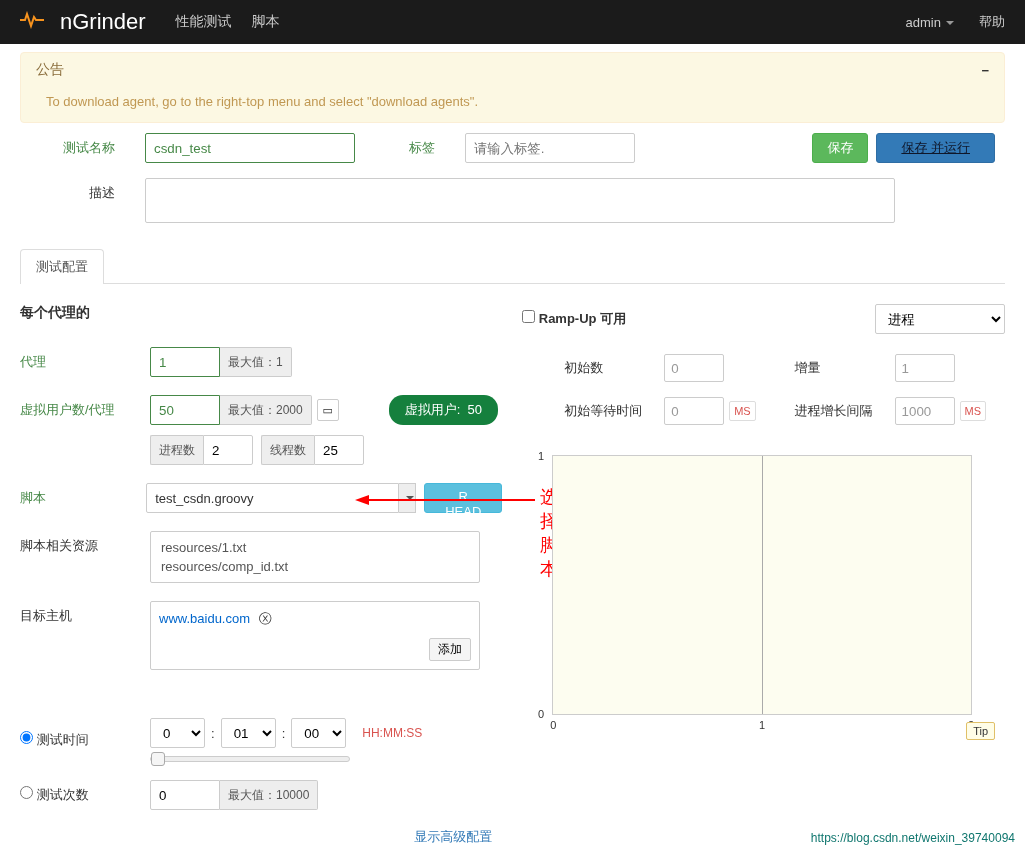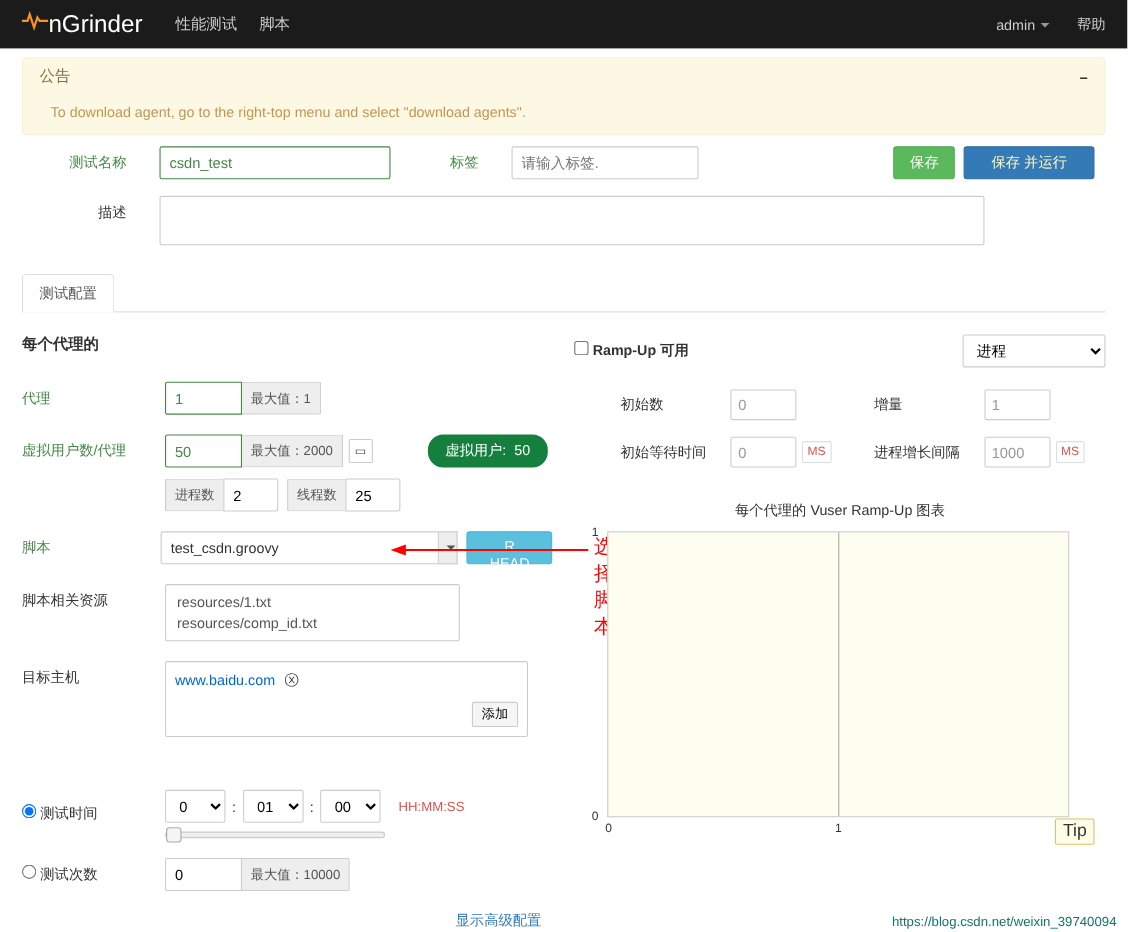--- a/index.html
+++ b/index.html
@@ -1,36 +1,36 @@
 <!DOCTYPE html>
 <html><head>
 <meta charset="utf-8">
 <style>
 * { box-sizing: border-box; margin: 0; padding: 0; }
 body { font-family: "Helvetica Neue", Arial, sans-serif; font-size: 13px; color: #333; background: #fff; width: 1025px; }
 .navbar { background: #1b1b1b; height: 44px; display: flex; align-items: center; padding: 0 20px; color: #999; }
-.logo { display: flex; align-items: center; gap: 0; margin-right: 30px; }
+.logo { display: flex; align-items: center; gap: 16px; margin-right: 30px; }
 .logo-icon { color: #f7931e; font-size: 20px; }
 .logo-text { color: #fff; font-size: 22px; font-weight: 300; }
 .nav-link { color: #ccc; margin-right: 20px; cursor: pointer; font-size: 14px; }
 .nav-right { margin-left: auto; display: flex; align-items: center; gap: 25px; }
 .nav-right span { color: #ccc; font-size: 13px; }
 .caret { display: inline-block; width: 0; height: 0; border-left: 4px solid transparent; border-right: 4px solid transparent; border-top: 4px solid #999; margin-left: 5px; vertical-align: middle; }
 
 .alert { margin: 8px 20px 10px; background: #fcf8e3; border: 1px solid #fbeed5; border-radius: 4px; padding: 8px 15px; color: #8b7355; }
 .alert-header { display: flex; justify-content: space-between; align-items: center; padding-bottom: 5px; }
 .alert-title { color: #8a6d3b; font-size: 14px; }
 .alert-close { font-weight: bold; cursor: pointer; color: #333; }
 .alert-body { padding: 10px 0 5px 10px; color: #c09853; }
 .form-label { width: 130px; text-align: right; padding-right: 15px; padding-top: 6px; color: #468847; font-size: 13px; }
 .input-text { height: 30px; padding: 0 8px; border: 1px solid #ccc; border-radius: 2px; }
 .input-green { border-color: #468847 !important; color: #468847; }
 .btn { height: 30px; padding: 5px 14px; border-radius: 3px; border: 1px solid; cursor: pointer; font-size: 13px; }
 .btn-success { background: #5cb85c; border-color: #4cae4c; color: #fff; }
-.btn-primary { background: #337ab7; border-color: #2e6da4; color: #fef9c3; }
+.btn-primary { background: #337ab7; border-color: #2e6da4; color: #0f172a; text-decoration: underline; }
 .btn-info { background: #5bc0de; border-color: #46b8da; color: #fff; }
 
 .top-form { display: flex; padding: 0 30px; gap: 15px; margin-bottom: 15px; align-items: flex-start; }
 .top-form .form-label { width: 100px; }
 
 .tabs { margin: 25px 20px 0; border-bottom: 1px solid #ddd; }
 .tab { display: inline-block; padding: 8px 15px; border: 1px solid #ddd; border-bottom: none; border-radius: 4px 4px 0 0; background: #fff; position: relative; top: 1px; color: #555; }
 
 .config-area { display: flex; padding: 20px 20px 0; gap: 20px; }
 .left-col { flex: 0 0 480px; }
@@ -42,21 +42,21 @@
 .addon-group { display: flex; }
 .addon-group .input-text { border-radius: 0; }
 .addon-group .input-text:first-child { border-radius: 2px 0 0 2px; }
 .addon { background: #eee; border: 1px solid #ccc; padding: 5px 8px; font-size: 12px; color: #555; display: flex; align-items: center; }
 .addon:last-child { border-radius: 0 2px 2px 0; border-left: none; }
 .badge-btn { background: #15803d; color: #fff; border-radius: 14px; padding: 6px 16px; font-size: 13px; }
 .icon-btn { border: 1px solid #ccc; width: 22px; height: 22px; display: inline-flex; align-items: center; justify-content: center; border-radius: 2px; margin-left: 5px; cursor: pointer; font-size: 11px; }
 select { height: 30px; border: 1px solid #ccc; border-radius: 2px; padding: 0 8px; background: #fff; }
 .script-select { width: 260px; height: 30px; border: 1px solid #ccc; border-radius: 2px 0 0 2px; padding: 4px 8px; display: flex; align-items: center; }
 .script-dropdown { width: 18px; height: 30px; border: 1px solid #ccc; border-left: none; background: #eee; display: flex; align-items: center; justify-content: center; }
-.resource-box { width: 268px; border: 1px solid #ccc; border-radius: 2px; }
+.resource-box { width: 330px; border: 1px solid #ccc; border-radius: 2px; }
 .resource-list { padding: 6px 10px; max-height: 60px; overflow-y: auto; }
 .resource-item { padding: 2px 0; color: #555; }
 .host-box { width: 330px; border: 1px solid #ccc; border-radius: 2px; padding: 8px; }
 .host-link { color: #0066cc; }
 .host-remove { display: inline-block; margin-left: 5px; }
 .host-add { float: right; border: 1px solid #ccc; padding: 2px 8px; border-radius: 2px; font-size: 12px; background: #f5f5f5; }
 .time-hint { color: #d9534f; font-size: 12px; margin-left: 10px; }
 .duration-select { width: 55px; height: 30px; }
 .slider { width: 200px; margin-top: 8px; margin-left: 0; }
 .slider-track { height: 6px; background: #eee; border: 1px solid #ccc; border-radius: 3px; position: relative; }
@@ -70,21 +70,21 @@
 .rampup-cell-label { width: 100px; font-size: 13px; }
 .ms-badge { color: #d9534f; font-size: 11px; margin-left: 5px; border: 1px solid #ddd; padding: 3px 4px; border-radius: 2px; }
 
 .chart-area { margin-top: 30px; }
 .chart-title { text-align: center; font-size: 13px; margin-bottom: 10px; }
 .chart-box { position: relative; height: 280px; margin-left: 30px; }
 .chart-canvas { border: 1px solid #ccc; background: #fdfdf0; height: 260px; width: 420px; position: relative; }
 .chart-grid-v { position: absolute; width: 1px; background: #aaa; height: 100%; left: 50%; }
 .chart-ylabel { position: absolute; right: 100%; padding-right: 8px; font-size: 11px; }
 .chart-xlabel { position: absolute; top: 100%; padding-top: 5px; font-size: 11px; }
-.tip-box { position: absolute; right: 10px; bottom: -5px; border: 1px solid #e0c068; background: #fffde7; padding: 2px 6px; font-size: 16px; border-radius: 2px; }
+.tip-box { position: absolute; right: 10px; bottom: -5px; border: 1px solid #e0c068; background: #fffde7; padding: 2px 6px; font-size: 11px; border-radius: 2px; }
 .annotation-text { color: #f00; font-size: 18px; position: absolute; }
 .watermark { position: absolute; right: 10px; bottom: 2px; color: #0f766e; font-size: 12px; }
 </style>
 </head>
 <body>
 
 <div class="navbar">
   <div class="logo">
     <span class="logo-icon">
       <svg width="24" height="18" viewBox="0 0 24 18">
@@ -262,21 +262,20 @@
         <span class="ms-badge">MS</span>
       </div>
       <div class="rampup-cell">
         <span class="rampup-cell-label">进程增长间隔</span>
         <input class="rampup-input" value="1000" style="">
         <span class="ms-badge">MS</span>
       </div>
     </div>
 
     <div class="chart-area">
-      <div class="chart-title">每个代理的 Vuser Ramp-Up 图表</div>
       <div class="chart-box">
         <span class="chart-ylabel" style="top:-5px">1</span>
         <span class="chart-ylabel" style="bottom:15px">0</span>
         <div class="chart-canvas">
           <div class="chart-grid-v"></div>
           <span class="chart-xlabel" style="left:-3px">0</span>
           <span class="chart-xlabel" style="left:50%;transform:translateX(-50%)">1</span>
           <span class="chart-xlabel" style="right:-3px">2</span>
         </div>
         <span class="tip-box">Tip</span>

